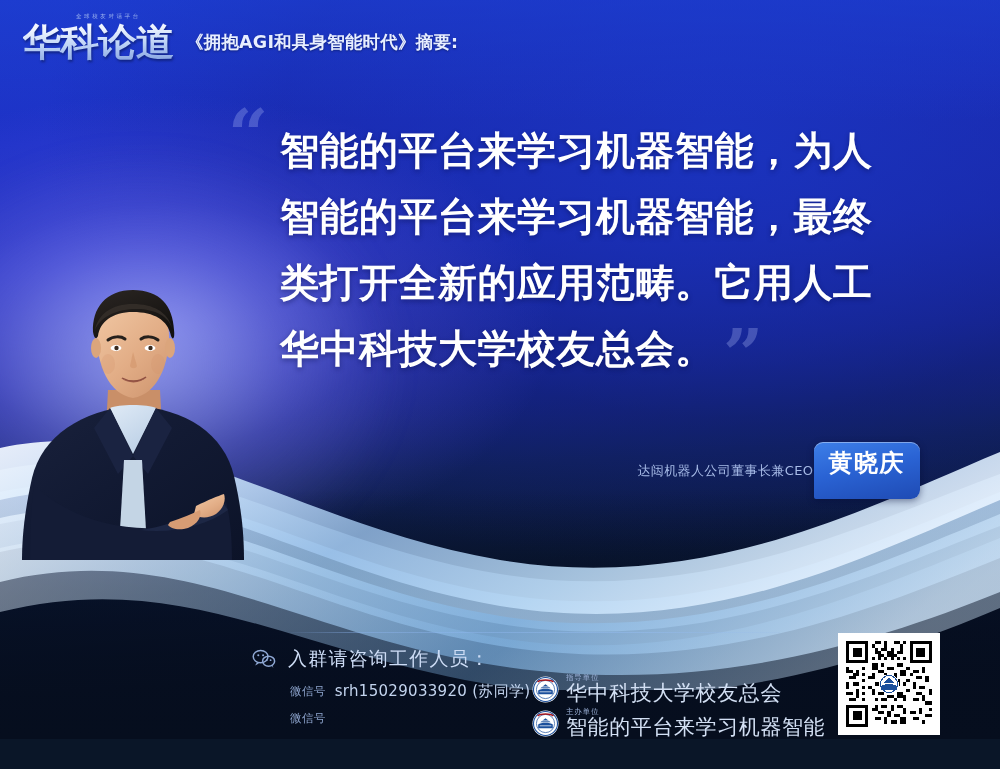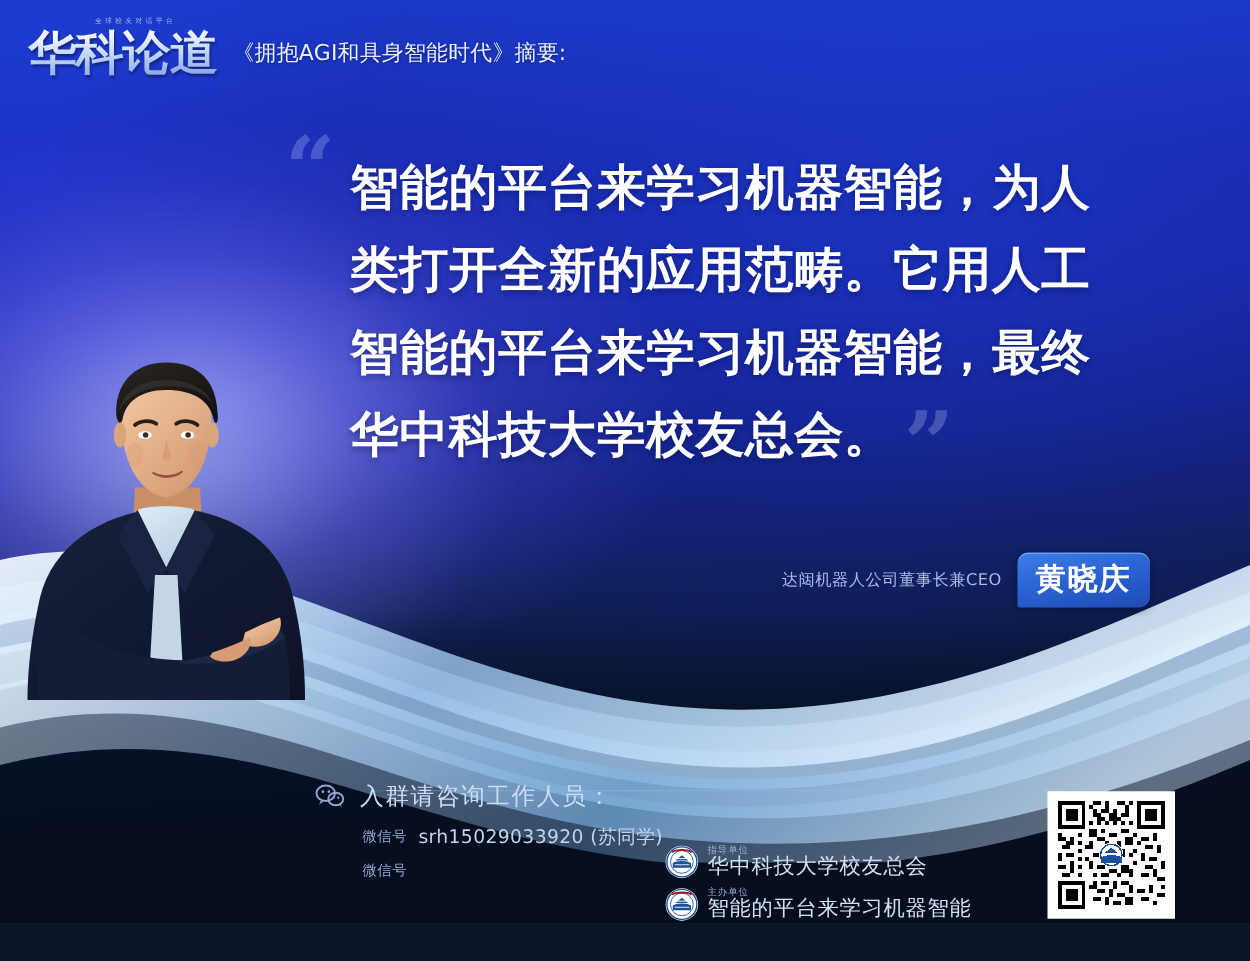--- a/index.html
+++ b/index.html
@@ -59,21 +59,21 @@
     letter-spacing:-1px;
     background:linear-gradient(178deg,#ffffff 0%,#eef4ff 32%,#bcd2f6 62%,#7f9ede 100%);
     -webkit-background-clip:text; background-clip:text;
     -webkit-text-fill-color:transparent; color:transparent;
     font-family:"DejaVu Sans","Liberation Sans",sans-serif;
     padding-top:9px;
     filter:drop-shadow(1px 2px 1px rgba(8,20,80,0.55));
     transform:scaleX(1.02);
   }
   .header-title{
-    font-size:17.5px; color:#e7eeff; font-weight:normal;
+    font-size:17.5px; color:#e7eeff; font-weight:bold;
     letter-spacing:0.2px; padding-bottom:9px;
     text-shadow:0 1px 2px rgba(6,16,60,0.5);
     font-family:"DejaVu Sans","Liberation Sans",sans-serif;
   }
 
   
   .portrait{
     position:absolute; left:20px; top:278px;
     width:226px; height:282px;
   }
@@ -102,44 +102,44 @@
     color:#ffffff; font-weight:bold;
     letter-spacing:0.5px;
     white-space:nowrap;
     text-shadow:0 2px 5px rgba(6,14,70,0.45);
     font-family:"DejaVu Sans","Liberation Sans",sans-serif;
   }
 
   
   .attribution{
     position:absolute; right:80px; top:442px;
-    display:flex; align-items:center; gap:12px;
+    display:flex; align-items:center; 
   }
   .attr-role{
     font-size:13px; color:#a8bce8; letter-spacing:0.4px;
     font-family:"DejaVu Sans","Liberation Sans",sans-serif;
   }
   .attr-name{
     position:relative;
-    padding:5px 15px 7px 15px;
+    padding:5px 15px 20px 15px;
     border-radius:9px 9px 9px 2px;
     font-size:24px; font-weight:bold; color:#ffffff;
     letter-spacing:1.5px;
     background:linear-gradient(168deg,#3d7fe8 0%,#2a63d4 46%,#1f4bb4 100%);
     box-shadow:inset 0 1px 0 rgba(255,255,255,0.38), 0 2px 7px rgba(4,12,50,0.45);
     font-family:"DejaVu Sans","Liberation Sans",sans-serif;
   }
 
   
   .footer-divider{
     position:absolute; left:290px; top:632px; width:490px; height:1px;
     background:linear-gradient(90deg, rgba(120,160,230,0.05) 0%, rgba(140,180,240,0.40) 12%, rgba(150,190,245,0.42) 72%, rgba(120,160,230,0.06) 100%);
   }
   .footer{
-    position:absolute; left:252px; top:624px;
+    position:absolute; left:252px; top:646px;
     width:560px;
   }
   .contact-head{
     display:flex; align-items:center; gap:12px;
     margin-bottom:8px;
   }
   .wechat-icon{ width:24px; height:20px; flex:0 0 auto; }
   .contact-title{
     font-size:19px; color:#cddcf5; letter-spacing:1.2px;
     font-family:"DejaVu Sans","Liberation Sans",sans-serif;
@@ -166,21 +166,21 @@
     height:34px;
   }
   .org-emblem{ width:27px; height:27px; flex:0 0 auto; }
   .org-texts{ display:flex; flex-direction:column; line-height:1.0; }
   .org-kind{
     font-size:7.5px; color:#9db2d8; letter-spacing:0.8px;
     margin-bottom:2px;
     font-family:"DejaVu Sans","Liberation Sans",sans-serif;
   }
   .org-name{
-    font-size:17px; color:#d3e0f4; letter-spacing:0.6px;
+    font-size:21px; color:#d3e0f4; letter-spacing:0.6px;
     font-family:"DejaVu Sans","Liberation Sans",sans-serif;
   }
 
   
   .qr-block{
     position:absolute; left:838px; top:633px;
     width:104px; text-align:center;
   }
   .qr-img{
     width:102px; height:102px; background:#fff; padding:5px;
@@ -318,22 +318,22 @@
     <div class="logo-wrap">
       <div class="logo-tag">全球校友对话平台</div>
       <div class="logo-main">华科论道</div>
     </div>
     <div class="header-title">《拥抱AGI和具身智能时代》摘要:</div>
   </div>
 
   <div class="quote-open">“</div>
   <div class="quote-body">
     <div class="quote-line">智能的平台来学习机器智能，为人</div>
+    <div class="quote-line">智能的平台来学习机器智能，最终</div>
     <div class="quote-line">类打开全新的应用范畴。它用人工</div>
-    <div class="quote-line">智能的平台来学习机器智能，最终</div>
     <div class="quote-line">华中科技大学校友总会。</div>
   </div>
   <div class="quote-close">”</div>
 
   <div class="attribution">
     <div class="attr-role">达闼机器人公司董事长兼CEO</div>
     <div class="attr-name">黄晓庆</div>
   </div>
 
   <div class="footer-divider"></div>

